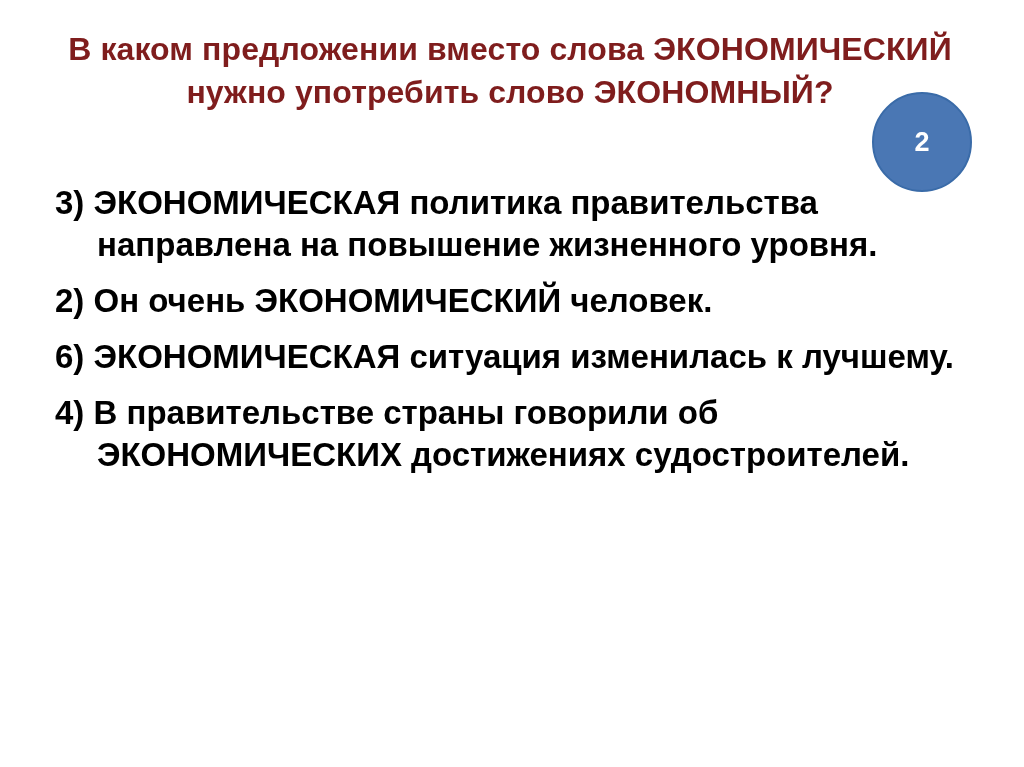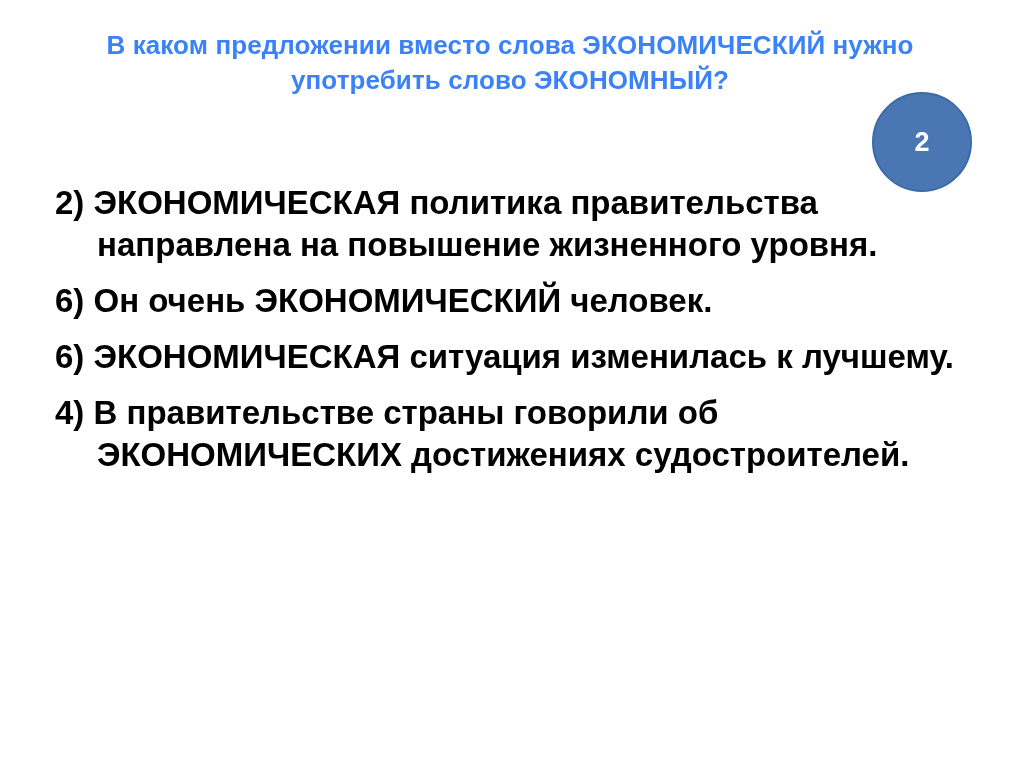--- a/index.html
+++ b/index.html
@@ -18,24 +18,24 @@
     width: 1024px;
     height: 767px;
     box-sizing: border-box;
   }
   .title {
     position: absolute;
     top: 28px;
     left: 60px;
     width: 900px;
     text-align: center;
-    font-size: 26px;
+    font-size: 32px;
     font-weight: bold;
     line-height: 1.35;
-    color: #3b82f6;
+    color: #7f1d1d;
     letter-spacing: 0.1px;
   }
   .badge {
     position: absolute;
     top: 92px;
     left: 872px;
     width: 96px;
     height: 96px;
     border-radius: 50%;
     background: #4a77b4;
@@ -71,19 +71,19 @@
 
 <div class="slide">
 
   <div class="title">В каком предложении вместо слова ЭКОНОМИЧЕСКИЙ нужно употребить слово ЭКОНОМНЫЙ?</div>
 
   <div class="badge">
     <span>2</span>
   </div>
 
   <div class="content">
-    <div class="item">2) ЭКОНОМИЧЕСКАЯ политика правительства направлена на повышение жизненного уровня.</div>
-    <div class="item">6) Он очень ЭКОНОМИЧЕСКИЙ человек.</div>
+    <div class="item">3) ЭКОНОМИЧЕСКАЯ политика правительства направлена на повышение жизненного уровня.</div>
+    <div class="item">2) Он очень ЭКОНОМИЧЕСКИЙ человек.</div>
     <div class="item">6) ЭКОНОМИЧЕСКАЯ ситуация изменилась к лучшему.</div>
     <div class="item">4) В правительстве страны говорили об ЭКОНОМИЧЕСКИХ достижениях судостроителей.</div>
   </div>
 
 </div>
 
 </body></html>

